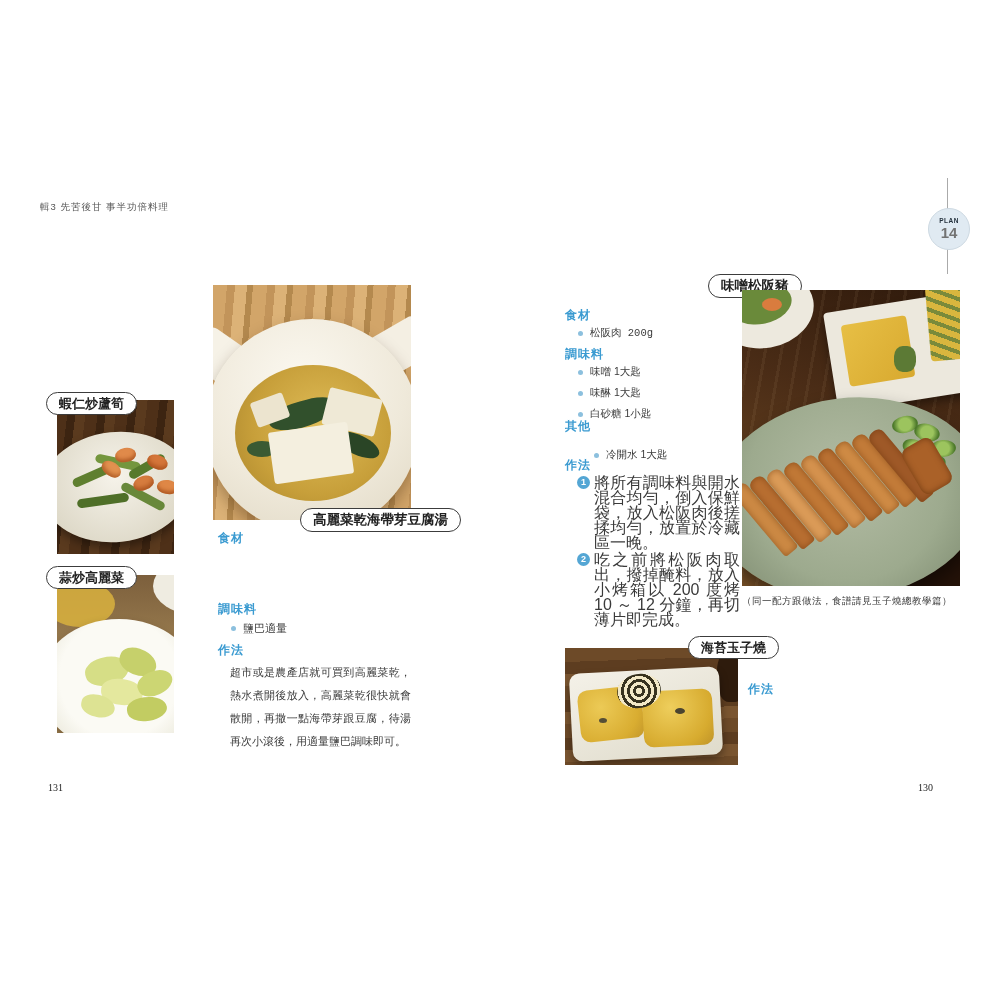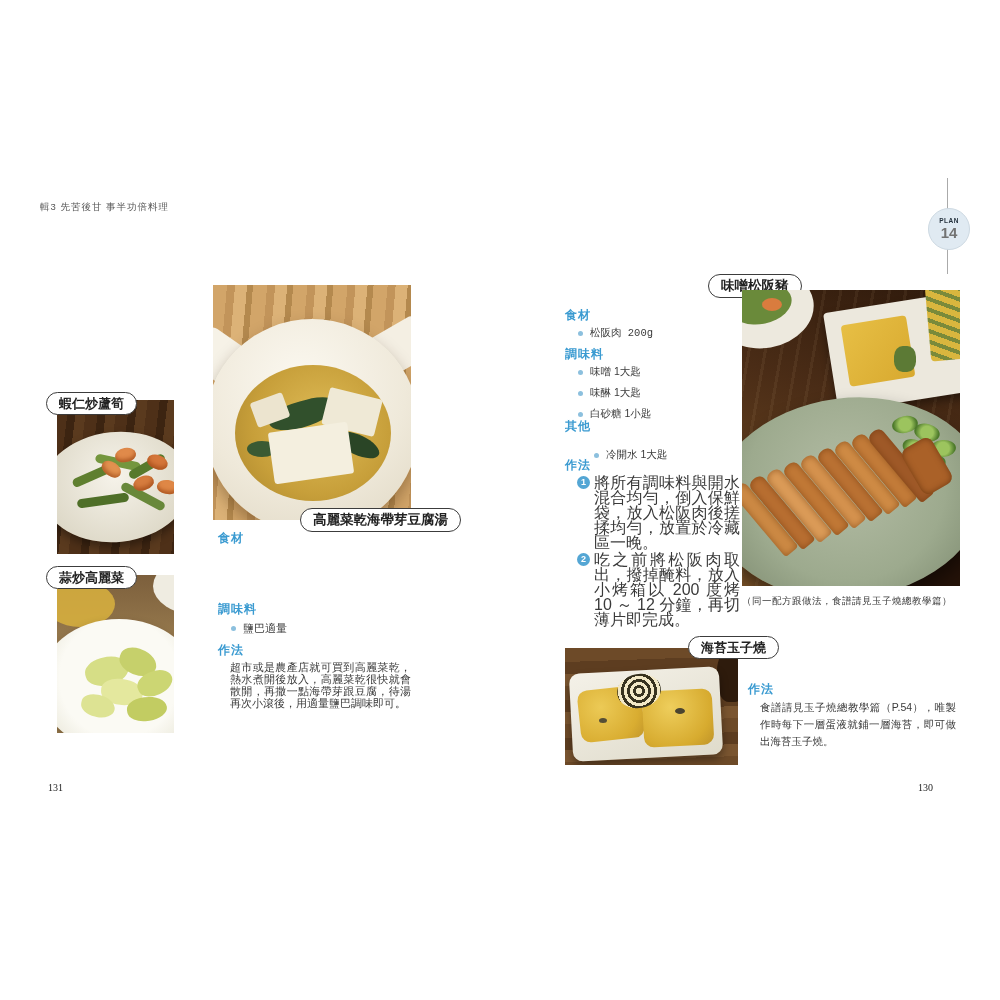--- a/index.html
+++ b/index.html
@@ -36,21 +36,21 @@
   
   .h-blue { font-size:12px; font-weight:bold; color:#3b9bd1; letter-spacing:1px; }
   ul.dots { margin:0; padding:0; list-style:none; }
   ul.dots li { position:relative; padding-left:13px; color:#3a3a3a; }
   ul.dots li::before {
     content:""; position:absolute; left:1px; top:4.5px; width:5px; height:5px;
     border-radius:50%; background:#8cc0de;
   }
   .list-l li { font-size:11px; margin-bottom:9px; }
   .list-r li { font-size:10.5px; margin-bottom:7px; }
-  .method-p { font-size:11px; line-height:12px; text-align:justify; color:#3a3a3a; }
+  .method-p { font-size:11px; line-height:23px; text-align:justify; color:#3a3a3a; }
   .step { display:flex; margin-bottom:2px; }
   .step-num {
     flex:none; width:13px; height:13px; margin:1px 4px 0 0; border-radius:50%;
     background:#54a6d4; color:#fff; font-size:9px; font-weight:bold;
     text-align:center; line-height:13px;
   }
   .step-text { font-size:16px; line-height:15px; text-align:justify; }
   .caption { font-size:9.5px; color:#3a3a3a; letter-spacing:.5px; }
 
   
@@ -285,17 +285,16 @@
     <div class="p tama-side"></div>
     <div class="p tama-plate"></div>
     <div class="p tama-roll1"></div>
     <div class="p tama-roll2"></div>
     <div class="p tama-spiral"></div>
     <div class="p tama-fleck1"></div>
     <div class="p tama-fleck2"></div>
   </div>
   <div class="abs pill small" style="left:688px; top:636px;">海苔玉子燒</div>
   <div class="abs h-blue" style="left:748px; top:681px;">作法</div>
-  <div class="abs method-p" style="left:760px; top:699px; width:196px; font-size:10.5px; line-height:17px;">食譜請見玉子燒總教學篇（P.54），唯製作時每下一層蛋液就鋪一層海苔，即可做出海苔玉子燒。</div>
 
   <div class="abs pagenum right">130</div>
 
 </div>
 
 </body></html>

